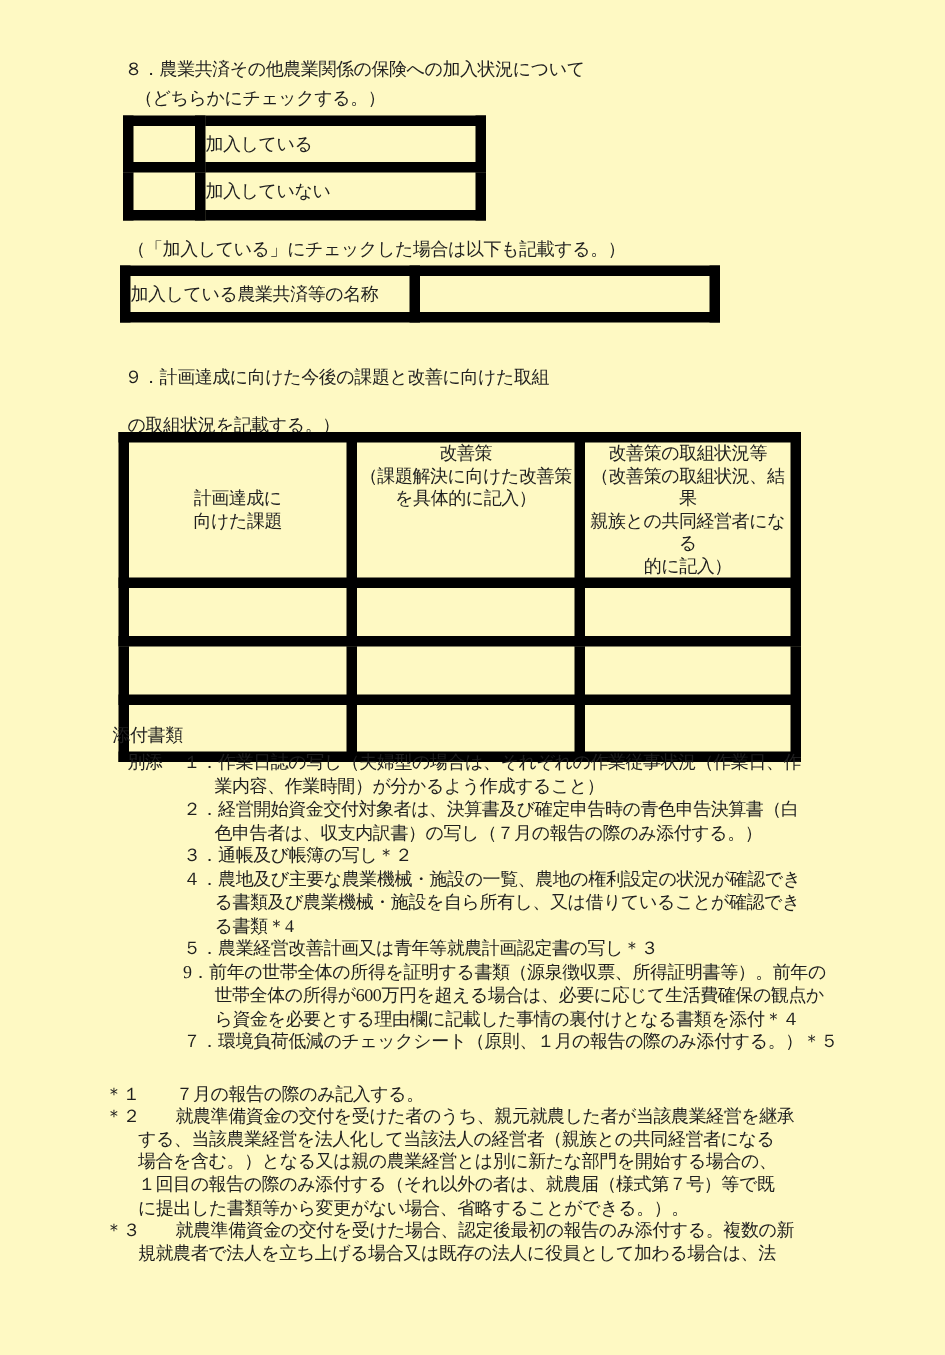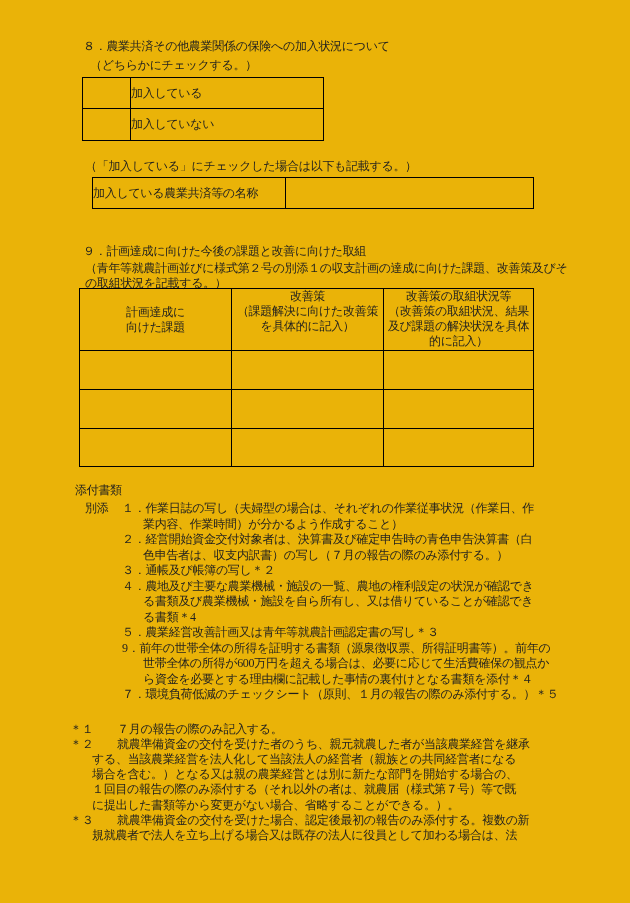--- a/index.html
+++ b/index.html
@@ -1,20 +1,20 @@
 <!DOCTYPE html>
 <html><head>
 <meta charset="utf-8">
 <style>
   html,body { margin:0; padding:0; background:#e8e8e8; }
   .page {
     position:relative;
     width:630px; height:903px;
     margin:0 auto;
-    background:#eab308;
+    background:#fef9c3;
     color:#1f1f1f;
     font-family:"Liberation Serif","DejaVu Serif",serif;
     font-size:12px;
     letter-spacing:-0.3px;
     overflow:hidden;
   }
   .ln {
     position:absolute;
     height:14px;
     line-height:14px;
@@ -22,21 +22,21 @@
   }
   table.tbl {
     position:absolute;
     border-collapse:collapse;
     table-layout:fixed;
     font-size:12px;
     letter-spacing:-0.3px;
     color:#1f1f1f;
   }
   table.tbl td {
-    border:1px solid #000000;
+    border:7px solid #000000;
     padding:0;
     overflow:hidden;
   }
   td.pl8 { padding-left:8px; vertical-align:middle; }
   td.pl5 { padding-left:5px; vertical-align:middle; }
   .hdr-line { line-height:15px; text-align:center; }
   td.th-top { vertical-align:top; padding-top:3px; }
   td.th-mid { vertical-align:middle; }
 </style>
 </head>
@@ -59,35 +59,34 @@
       </tr>
       <tr style="height:32px">
         <td></td>
         <td class="pl8">加入していない</td>
       </tr>
     </tbody>
   </table>
 
   <div class="ln" style="top:159px;left:85px">（「加入している」にチェックした場合は以下も記載する。）</div>
 
-  <table class="tbl" style="left:92px;top:177px;width:442px">
+  <table class="tbl" style="left:80px;top:177px;width:400px">
     <colgroup>
         <col style="width:193px">
         <col>
       </colgroup>
     <tbody>
       <tr style="height:31px">
         <td class="pl5">加入している農業共済等の名称</td>
         <td></td>
       </tr>
     </tbody>
   </table>
 
   <div class="ln" style="top:244px;left:83px">９．計画達成に向けた今後の課題と改善に向けた取組</div>
-  <div class="ln" style="top:261px;left:85px">（青年等就農計画並びに様式第２号の別添１の収支計画の達成に向けた課題、改善策及びそ</div>
   <div class="ln" style="top:276px;left:85px">の取組状況を記載する。）</div>
 
   <table class="tbl" style="left:79px;top:288px;width:455px">
     <colgroup>
         <col style="width:152px">
         <col style="width:152px">
         <col>
       </colgroup>
     <tbody>
       <tr style="height:62px">
@@ -96,21 +95,21 @@
           <div class="hdr-line">向けた課題</div>
         </td>
         <td class="th-top">
           <div class="hdr-line">改善策</div>
           <div class="hdr-line">（課題解決に向けた改善策</div>
           <div class="hdr-line">を具体的に記入）</div>
         </td>
         <td class="th-top">
           <div class="hdr-line">改善策の取組状況等</div>
           <div class="hdr-line">（改善策の取組状況、結果</div>
-          <div class="hdr-line">及び課題の解決状況を具体</div>
+          <div class="hdr-line">親族との共同経営者になる</div>
           <div class="hdr-line">的に記入）</div>
         </td>
       </tr>
       <tr style="height:39px">
         <td></td>
         <td></td>
         <td></td>
       </tr>
       <tr style="height:39px">
         <td></td>

